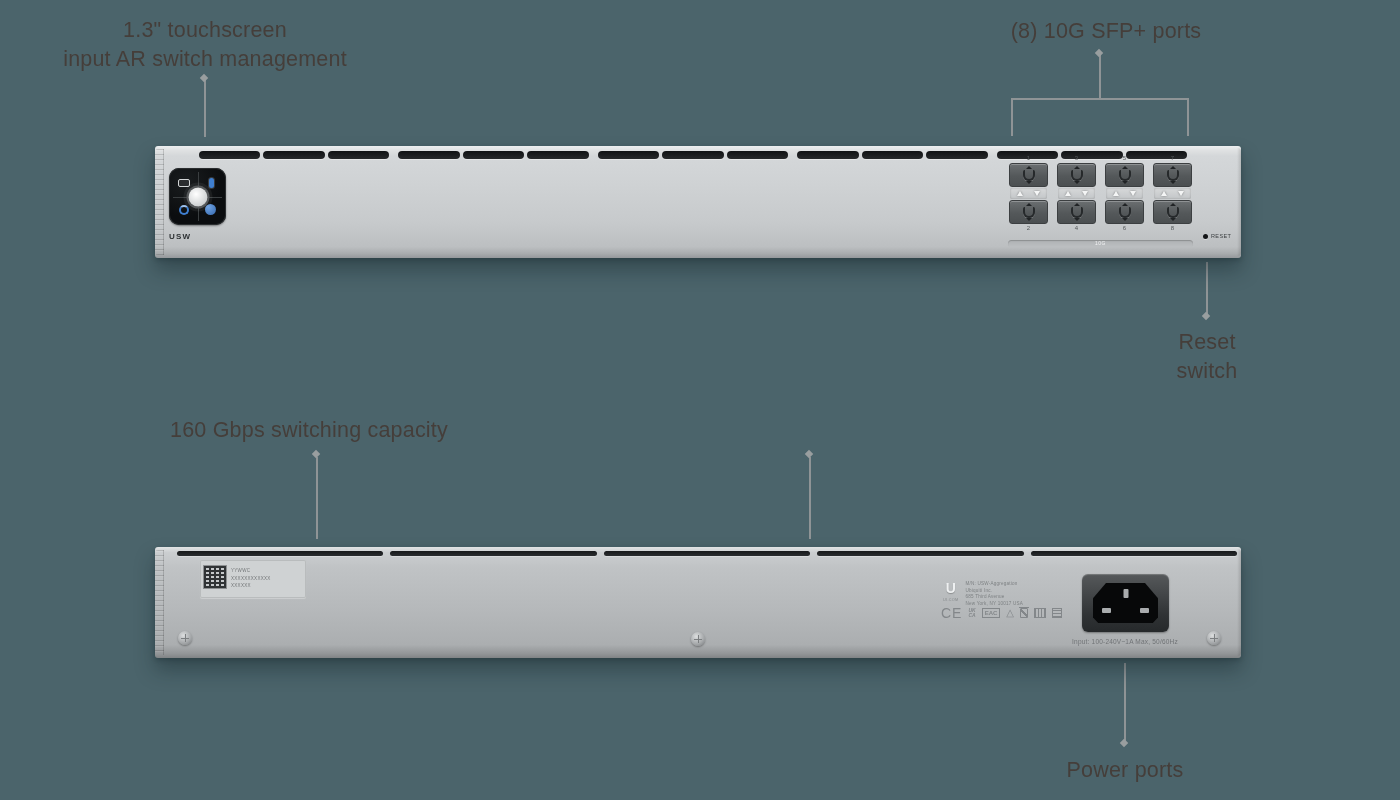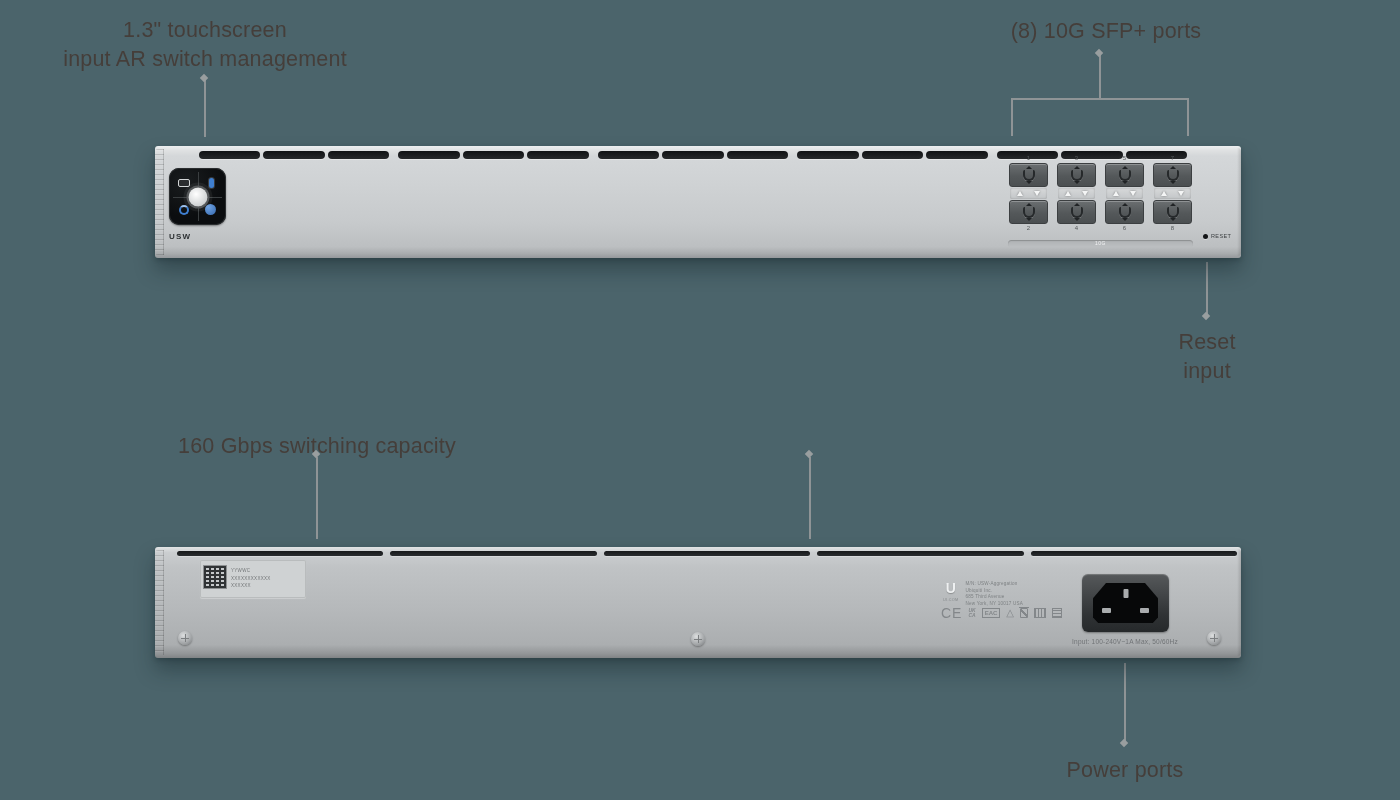--- a/index.html
+++ b/index.html
@@ -7,21 +7,21 @@
   body { font-family:"Liberation Sans", sans-serif; background:#4b646b; overflow:hidden; }
   .stage { position:relative; width:1400px; height:800px; background:#4b646b; }
 
   
   .callout { position:absolute; transform:translateX(-50%); text-align:center;
              color:#453e3a; font-size:21.5px; line-height:29px; font-weight:500;
              letter-spacing:.2px; white-space:nowrap; }
   #co-touch { left:205px; top:16px; }
   #co-sfp   { left:1100px; top:17px;margin-left:6px; }
   #co-reset { left:1207px; top:328px; }
-  #co-cap   { left:317px;  top:416px;margin-top:16px; }
+  #co-cap   { left:309px;  top:416px; }
   #co-cool  { left:810px;  top:416px; }
   #co-power { left:1125px; top:756px; }
 
   
   .lead { position:absolute; width:2px; background:#8f9496; }
   .dia  { position:absolute; width:6px; height:6px; background:#999e9f; transform:rotate(45deg); }
   #ln-touch { left:204px; top:80px;  height:57px; }
   #di-touch { left:201px; top:75px; }
   #ln-sfp   { left:1099px; top:55px; height:43px; }
   #di-sfp   { left:1096px; top:50px; }
@@ -165,21 +165,21 @@
 
 <div class="stage">
 
   <div class="callout" id="co-touch">
     <div>1.3" touchscreen</div>
     <div>input AR switch management</div>
   </div>
   <div class="callout" id="co-sfp">(8) 10G SFP+ ports</div>
   <div class="callout" id="co-reset">
     <div>Reset</div>
-    <div>input</div>
+    <div>switch</div>
   </div>
   <div class="callout" id="co-cap">160 Gbps switching capacity</div>
   <div class="callout" id="co-power">Power ports</div>
 
   <div class="lead" id="ln-touch"></div>
   <div class="dia" id="di-touch"></div>
   <div class="lead" id="ln-sfp"></div>
   <div class="dia" id="di-sfp"></div>
   <div id="br-sfp"></div>
   <div class="lead" id="ln-reset"></div>

